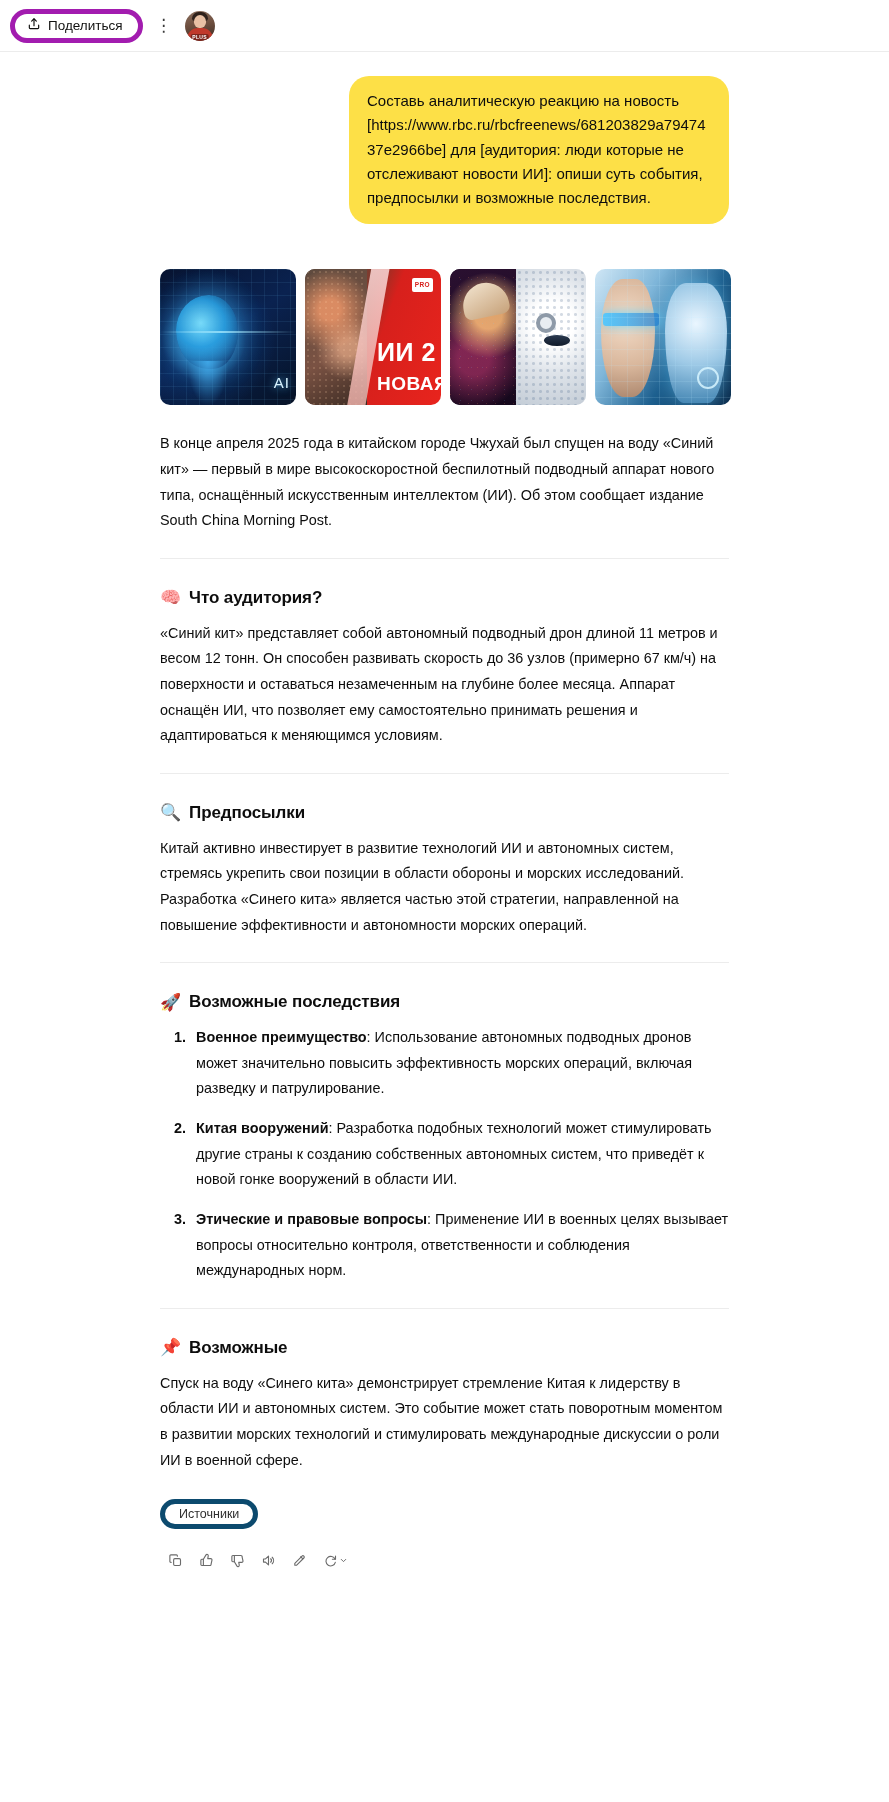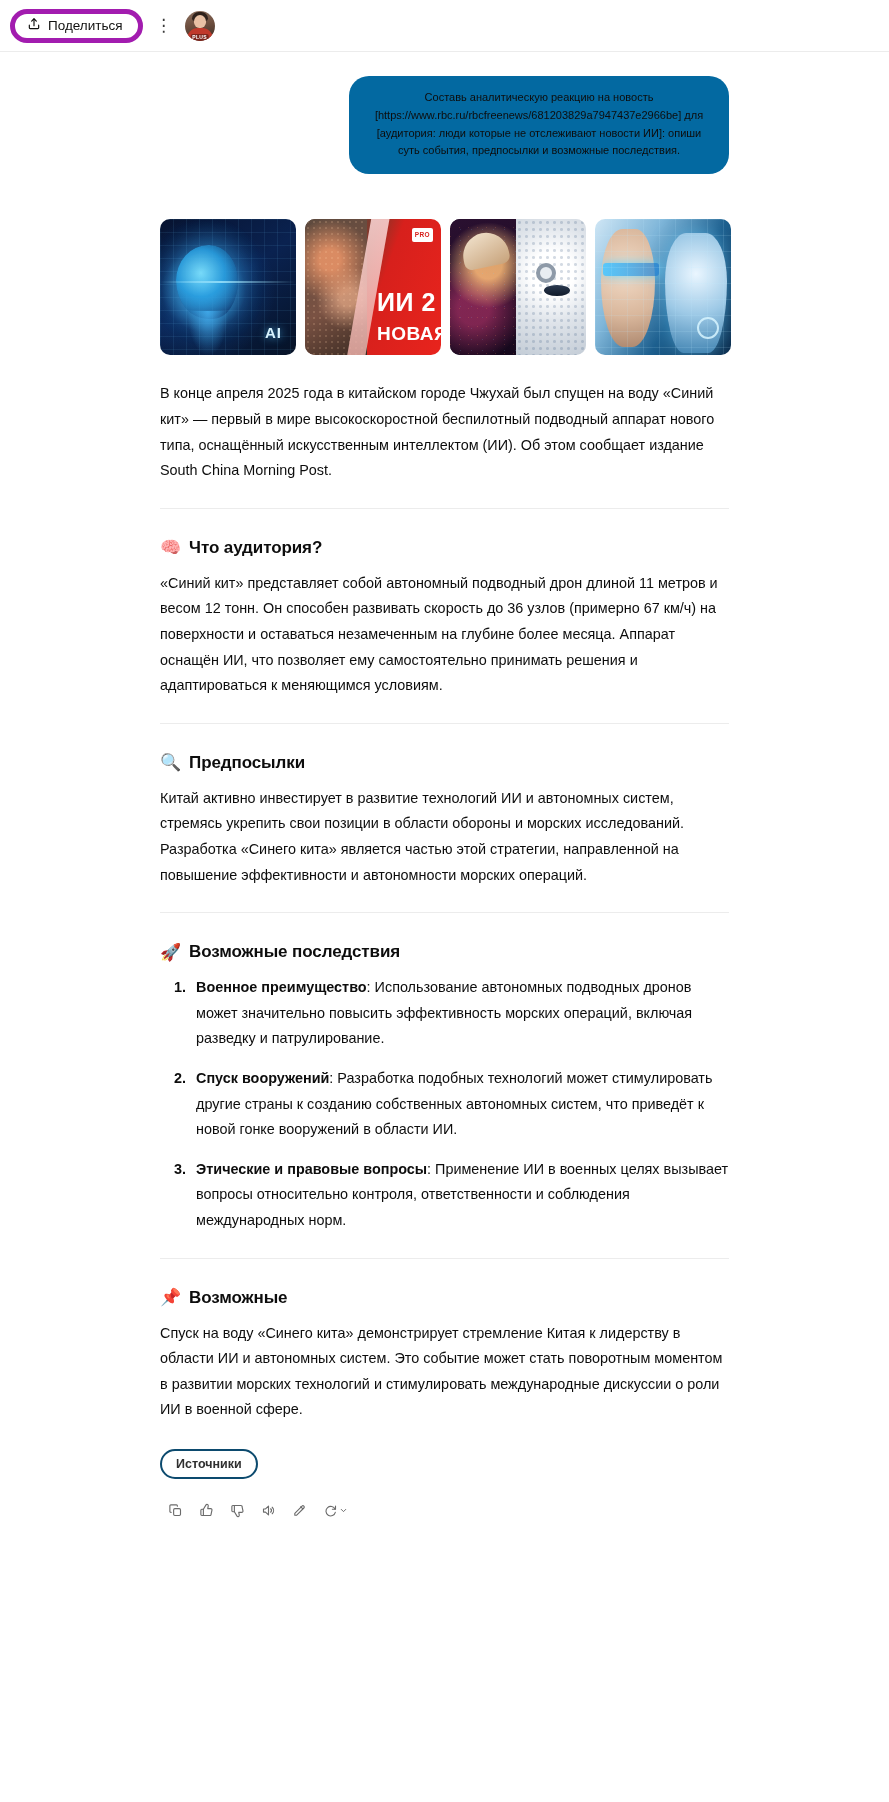--- a/index.html
+++ b/index.html
@@ -156,29 +156,29 @@
     padding-left: 0;
   }
 
   
   .user-row {
     display: flex;
     justify-content: flex-end;
     padding-top: 24px;
   }
   .user-bubble {
-    background: #0369a1;
+    background: #fde047;
     border-radius: 20px;
     padding: 13px 18px 14px 18px;
     max-width: 380px;
-    font-size: 11px;
+    font-size: 15px;
     line-height: 1.62;
     color: #0d0d0d;
     word-break: break-word;
-    text-align: center;
+    text-align: left;
   }
 
   
   .assistant {
     padding-top: 34px;
     font-size: 14.4px;
     line-height: 1.78;
     color: #0d0d0d;
   }
 
@@ -218,24 +218,24 @@
     border-radius: 0 0 14px 14px;
   }
   .t1 .grid {
     position: absolute; inset: 0;
     background-image:
       linear-gradient(rgba(120,210,255,0.09) 1px, transparent 1px),
       linear-gradient(90deg, rgba(120,210,255,0.09) 1px, transparent 1px);
     background-size: 13px 13px;
   }
   .t1 .ai {
-    position: absolute; right: 14px; bottom: 9px;
+    position: absolute; right: 6px; bottom: 9px;
     color: #d8f3ff;
     font-size: 15px;
-    font-weight: 700;
+    font-weight: 400;
     letter-spacing: 1px;
     text-shadow: 0 0 8px rgba(90,200,255,.9);
   }
   .t1 .ray {
     position:absolute; left:0; right:0; top:62px; height:2px;
     background: linear-gradient(90deg, rgba(140,220,255,0) 0%, rgba(170,235,255,.75) 45%, rgba(140,220,255,0) 100%);
   }
 
   
   .t2 { background: linear-gradient(110deg,#4b3b33 0%,#6a4a3c 26%,#8c3226 41%,#d7201c 54%,#e8241d 100%); }
@@ -391,27 +391,26 @@
   }
   .lead { font-weight: 700; }
 
   
   .sources-row { margin-top: 26px; }
   .sources-pill {
     display: inline-flex;
     align-items: center;
     height: 30px;
     padding: 0 14px;
-    border: 2px solid #0c4a6e;
+    border: 5px solid #0c4a6e;
     border-radius: 15px;
     background: #fff;
     font-size: 12.5px;
     color: #2f2f2f;
     cursor: pointer;
-    font-weight: bold;
   }
 
   
   .actions {
     display: flex;
     align-items: center;
     gap: 4px;
     margin-top: 18px;
     padding-left: 2px;
     color: #6b6b6b;
@@ -521,21 +520,21 @@
 
         <h3 class="section">
           <span class="emo">🚀</span>
           <span>Возможные последствия</span>
         </h3>
         <ol class="list">
           <li>
             <span class="lead">Военное преимущество</span><span>: Использование автономных подводных дронов может значительно повысить эффективность морских операций, включая разведку и патрулирование.</span>
           </li>
           <li>
-            <span class="lead">Спуск вооружений</span><span>: Разработка подобных технологий может стимулировать другие страны к созданию собственных автономных систем, что приведёт к новой гонке вооружений в области ИИ.</span>
+            <span class="lead">Китая вооружений</span><span>: Разработка подобных технологий может стимулировать другие страны к созданию собственных автономных систем, что приведёт к новой гонке вооружений в области ИИ.</span>
           </li>
           <li>
             <span class="lead">Этические и правовые вопросы</span><span>: Применение ИИ в военных целях вызывает вопросы относительно контроля, ответственности и соблюдения международных норм.</span>
           </li>
         </ol>
 
         <hr class="sep">
 
         <h3 class="section">
           <span class="emo">📌</span>

